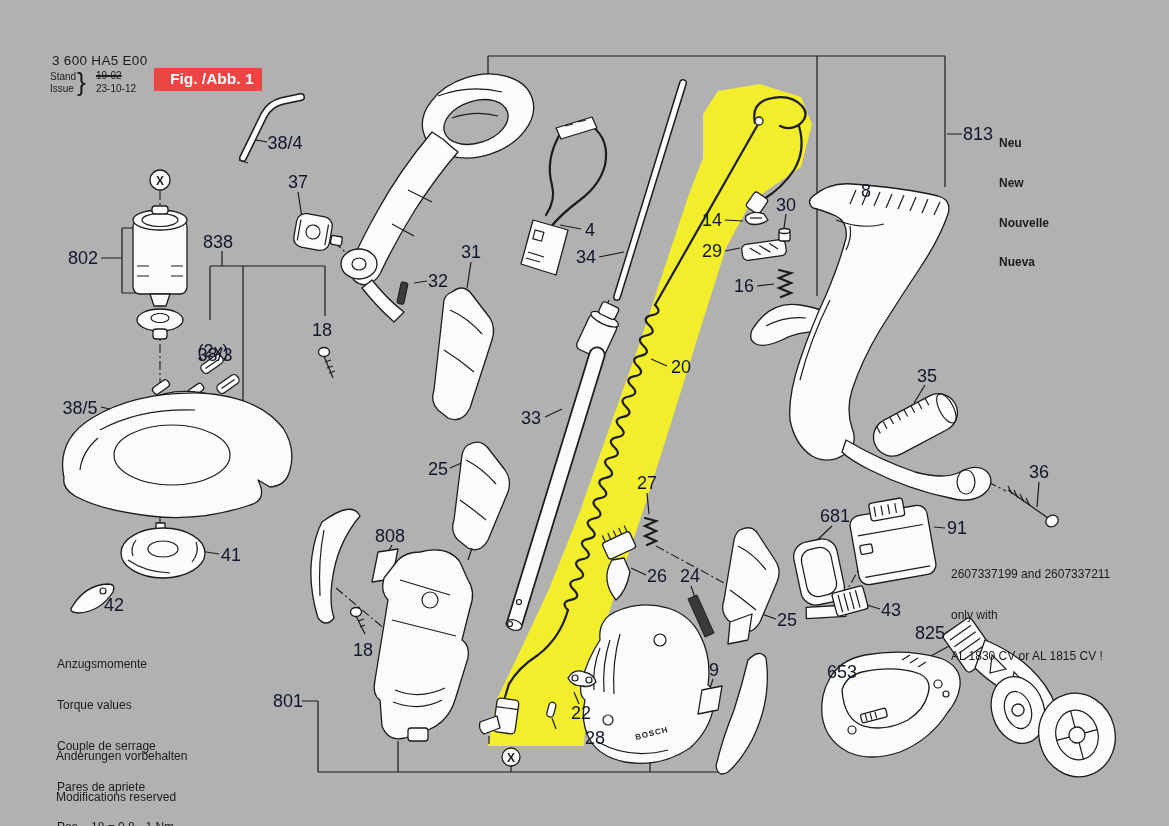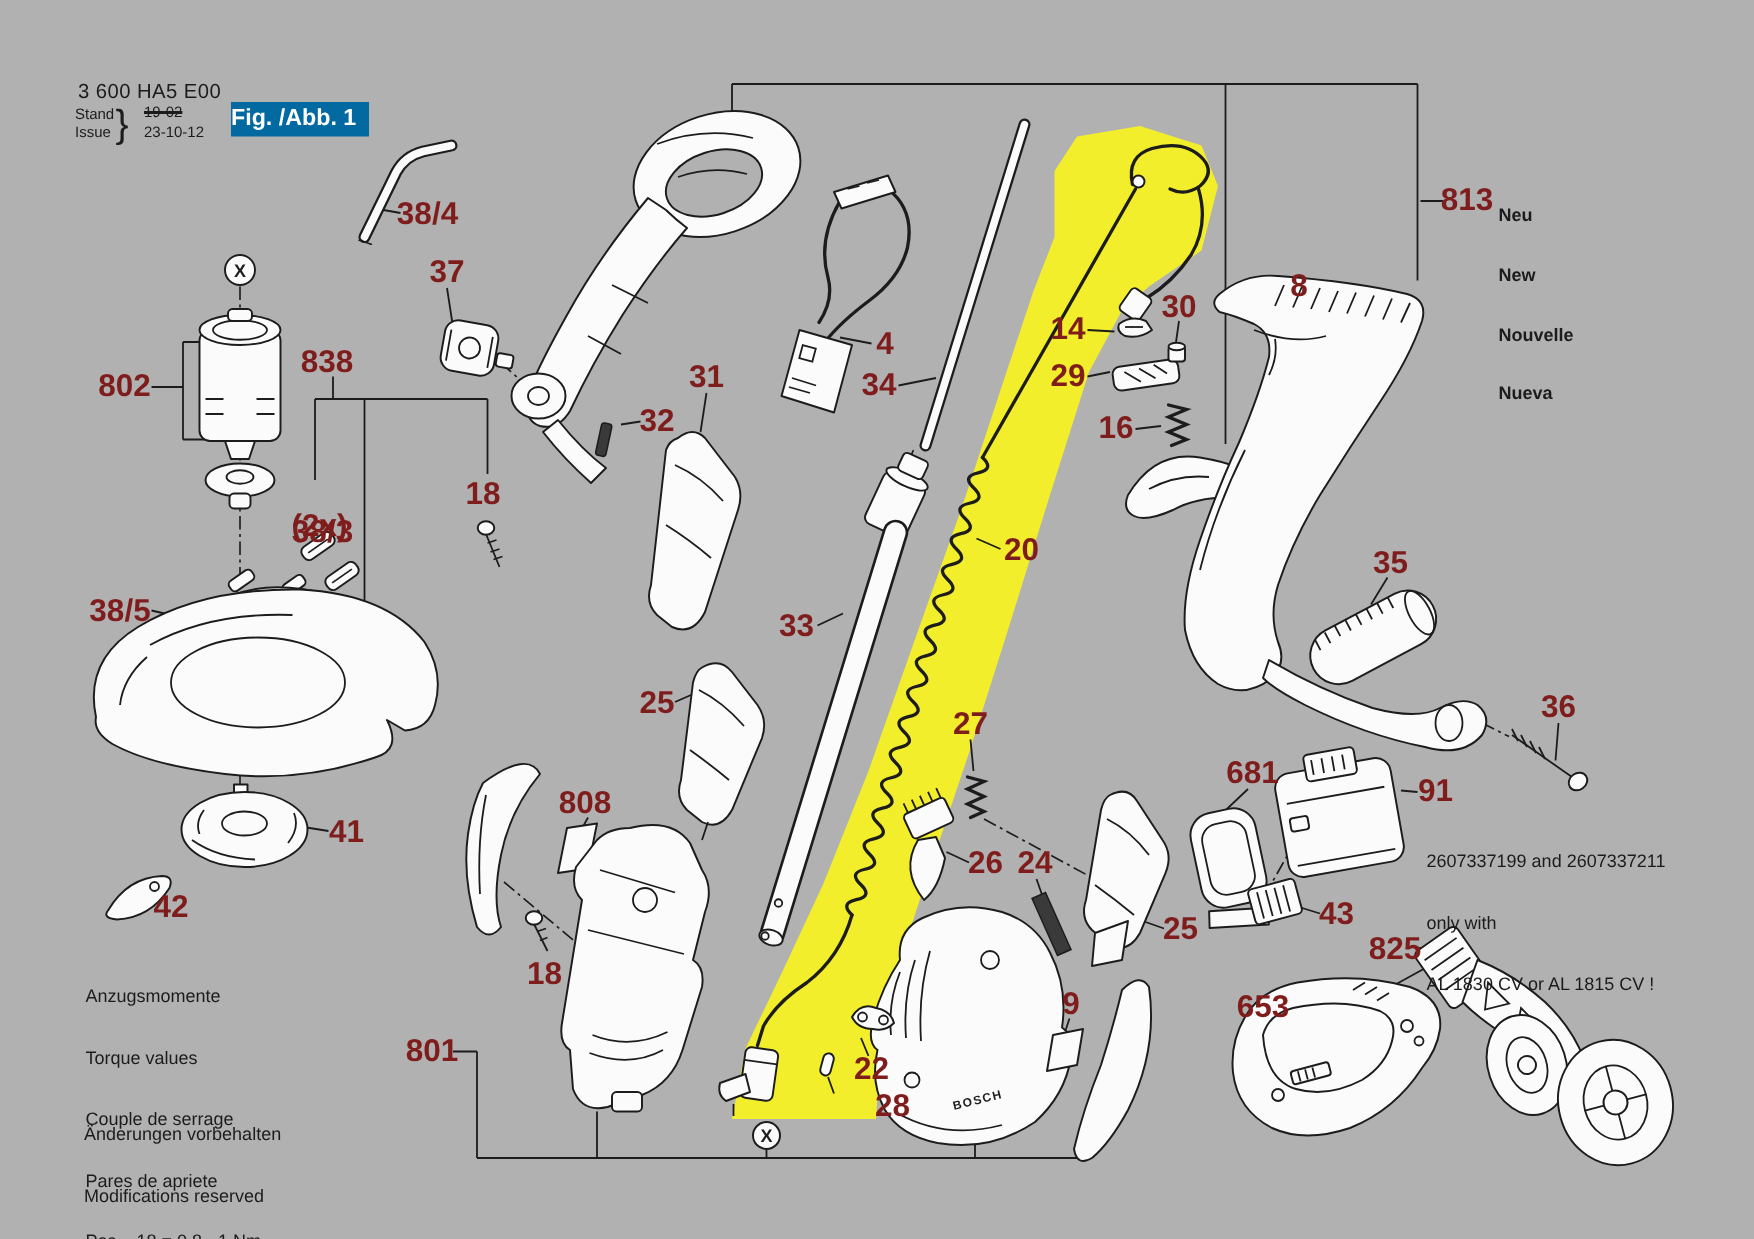--- a/index.html
+++ b/index.html
@@ -1,29 +1,29 @@
 <!DOCTYPE html>
 <html><head>
 <meta charset="utf-8">
 <style>
   html,body{margin:0;padding:0;}
   body{width:1169px;height:826px;overflow:hidden;background:#b1b1b1;
        font-family:"Liberation Sans", sans-serif;color:#1c1c1c;}
   #stage{position:relative;width:1169px;height:826px;}
   svg{position:absolute;left:0;top:0;}
   .plabel{position:absolute;transform:translate(-50%,-50%);
-          font-weight:bold;font-size:21px;white-space:nowrap;color:#7f1d1d;}
+          font-weight:normal;font-size:18px;white-space:nowrap;color:#0f172a;}
   .note{position:absolute;font-size:12px;line-height:13.6px;white-space:pre-wrap;}
   .note.bold{font-weight:bold;line-height:13.2px;}
   .docnum{position:absolute;left:52px;top:53px;font-size:13.5px;letter-spacing:.3px;}
   .si{position:absolute;font-size:10px;}
   .brace{position:absolute;left:77px;top:67px;font-size:26px;font-weight:normal;}
   .struck{text-decoration:line-through;text-decoration-thickness:2px;}
-  .figbox{position:absolute;left:154px;top:68px;background:#0369a1;color:#fff;
-          font-weight:bold;font-size:15.5px;padding:2px 8px 3px 0;}
+  .figbox{position:absolute;left:154px;top:68px;background:#ef4444;color:#fff;
+          font-weight:bold;font-size:15.5px;padding:2px 8px 3px 16px;}
   
   .ln{stroke:#1c1c1c;stroke-width:1.2;fill:none;}
   .dd{stroke:#1c1c1c;stroke-width:1.1;fill:none;stroke-dasharray:9 3 2 3;}
   .part{fill:#fbfbfb;stroke:#1c1c1c;stroke-width:1.3;stroke-linejoin:round;}
   .dark{fill:#3a3a3a;stroke:#1c1c1c;stroke-width:1;}
   .wire{fill:none;stroke:#1c1c1c;stroke-width:2.2;stroke-linecap:round;}
   .tubeO{fill:none;stroke:#1c1c1c;stroke-linecap:round;}
   .tubeI{fill:none;stroke:#fbfbfb;stroke-linecap:round;}
   .xtxt{font:bold 12px "Liberation Sans",sans-serif;fill:#1c1c1c;text-anchor:middle;}
   .logo{font:bold 8px "Liberation Sans",sans-serif;fill:#1c1c1c;letter-spacing:1px;}

